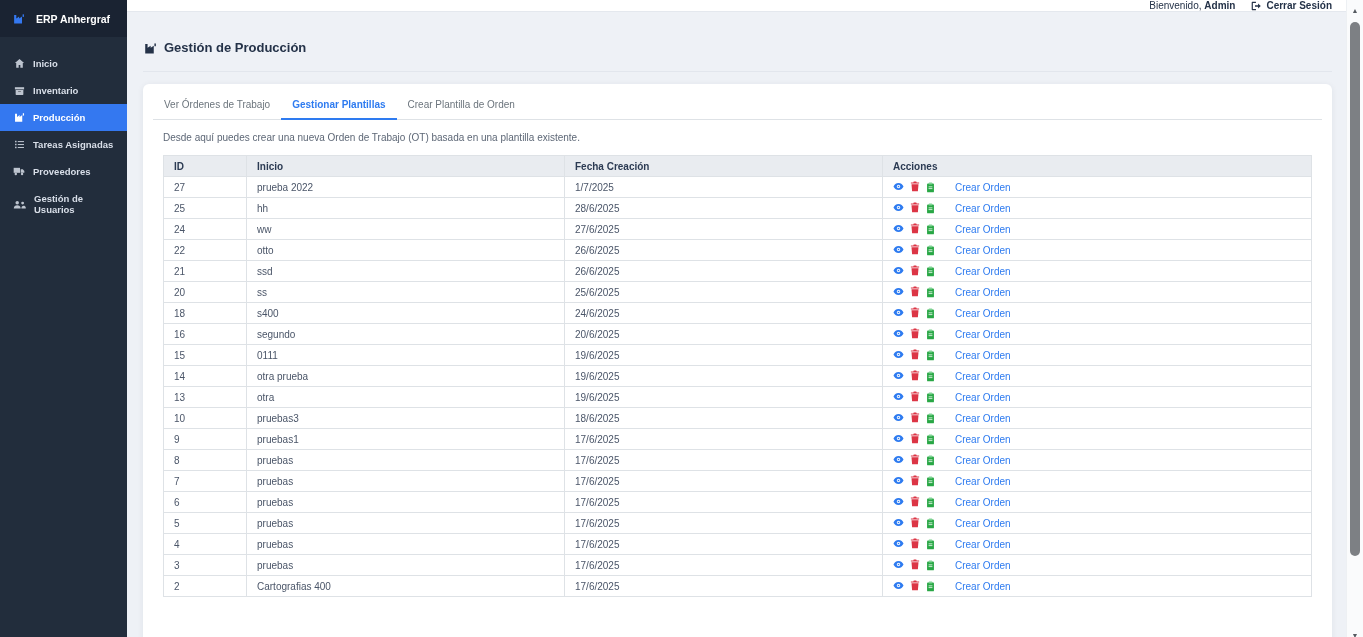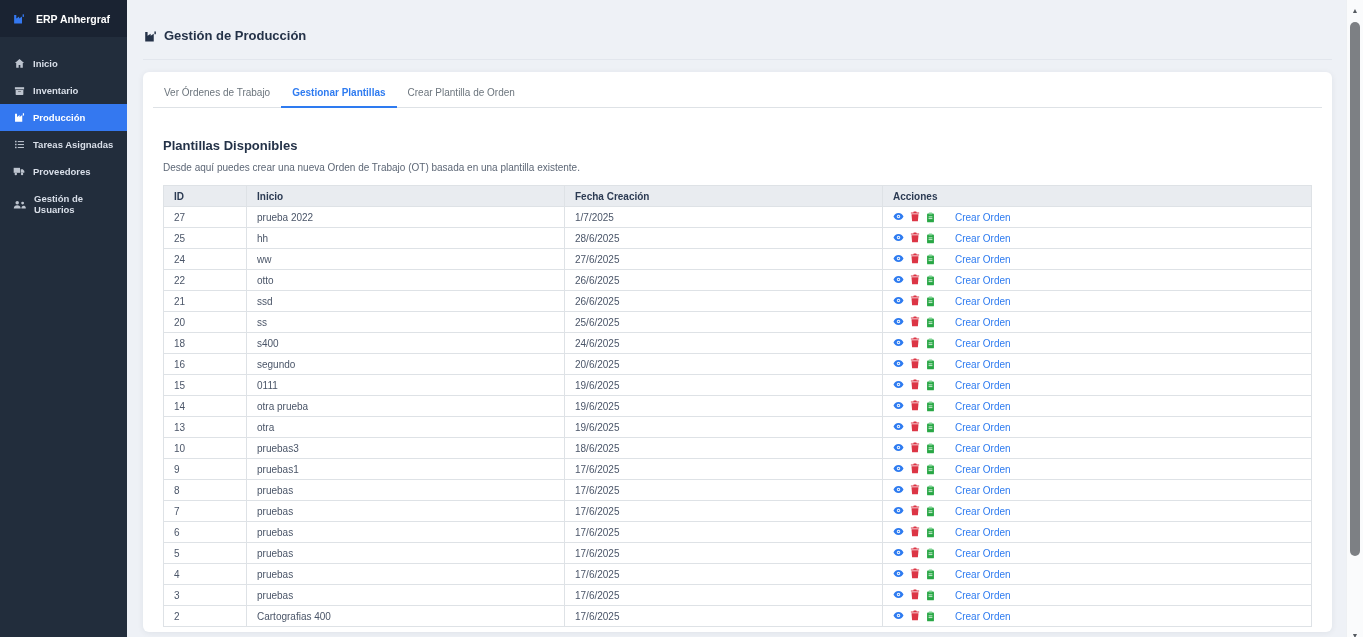--- a/index.html
+++ b/index.html
@@ -144,40 +144,51 @@
               <circle cx="14.8" cy="4.8" r="2.2"></circle>
               <path d="M12.9 13c0-2.4 1.2-4.1 3.6-4.1 1.5 0 2.7 1 3.1 2.7V13z"></path>
             </svg>
           </span>
           <span>Gestión de Usuarios</span>
         </div>
       </nav>
   </aside>
 
   <div class="main">
+    <header class="topbar">
+      <span class="welcome"><span>Bienvenido,</span>&nbsp;<b>Admin</b></span>
+      <span class="logout">
+        <span class="lo">
+          <svg width="11" height="10" viewBox="0 0 16 14" fill="currentColor">
+              <path d="M7.2.8H2.4C1.6.8 1 1.4 1 2.2v9.6c0 .8.6 1.4 1.4 1.4h4.8v-1.7H2.7V2.5h4.5z"></path>
+              <path d="M10.3 3.2 14.2 7l-3.9 3.8V8H5.8V6h4.5z"></path>
+            </svg>
+        </span>
+        <span>Cerrar Sesión</span>
+      </span>
+    </header>
 
     <div class="content">
       <div class="page-title">
         <span class="pt-ic">
           <svg width="13" height="13" viewBox="0 0 16 16" fill="currentColor">
               <path d="M1.5 14V2.6h2.9v4.6l3.8-2.7v2.7l3.8-2.7V14z"></path>
               <rect x="12.8" y="1.8" width="1.8" height="3.4"></rect>
             </svg>
         </span>
         <span>Gestión de Producción</span>
       </div>
       <hr class="title-divider">
 
       <div class="card">
         <div class="tabs" id="tabs">
             <div class="tab">Ver Órdenes de Trabajo</div>
             <div class="tab active">Gestionar Plantillas</div>
             <div class="tab">Crear Plantilla de Orden</div>
           </div>
-        <h2 class="section-heading">Plantillas Disponibles</h2>
         <p class="section-desc">Desde aquí puedes crear una nueva Orden de Trabajo (OT) basada en una plantilla existente.</p>
 
         <table>
           <colgroup>
             <col style="width:83px">
               <col style="width:318px">
               <col style="width:318px">
               <col>
           </colgroup>
           <thead>

